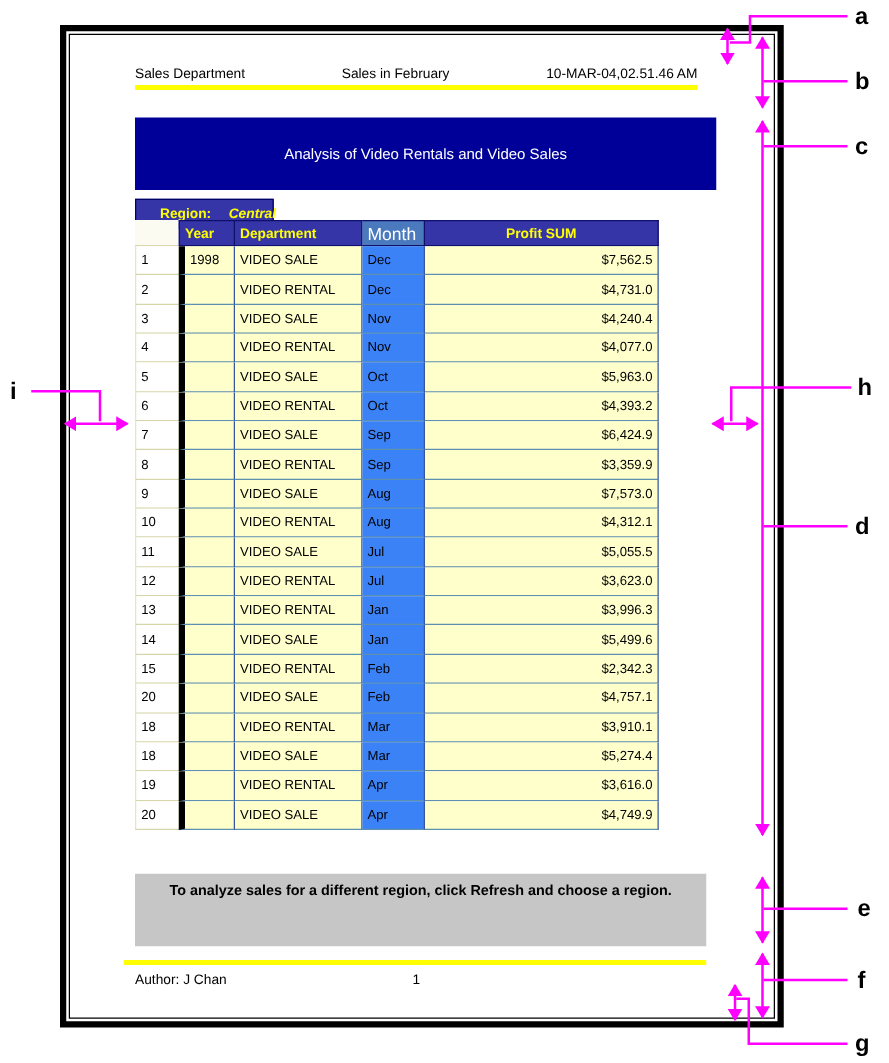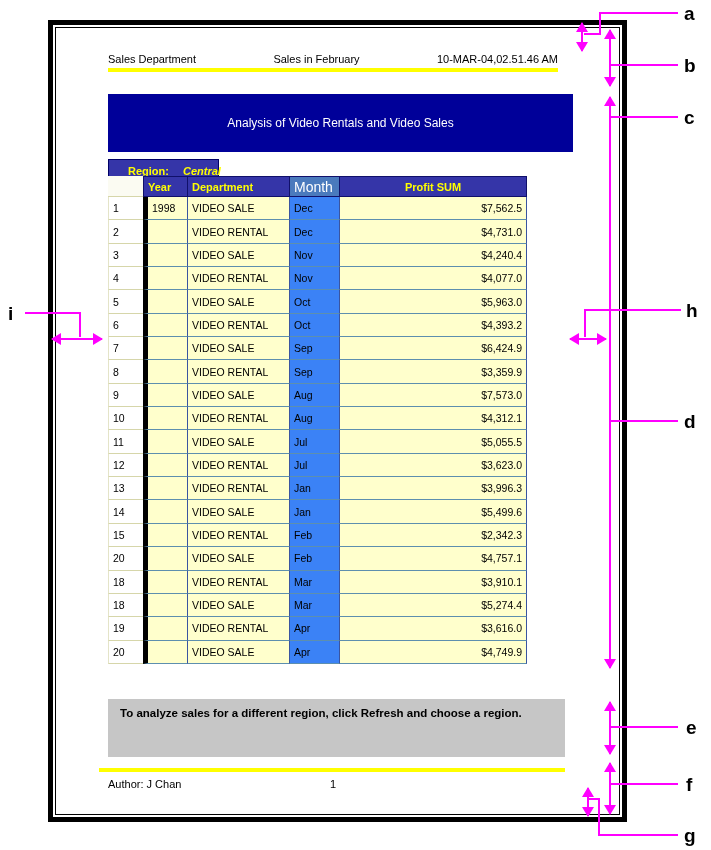--- a/index.html
+++ b/index.html
@@ -41,21 +41,21 @@
   .hc-year{border-left:1px solid #10106a;}
   .c-num{background:#FFFFFF;border-bottom:1px solid #D6D6AA;border-left:1px solid #E4E4C8;font-size:10.5px;}
   .c-year,.c-dept,.c-profit{background:#FFFFCC;}
   .c-month{background:#3b82f6;}
   .c-year{border-left:5px solid #000000;}
   .c-year,.c-dept,.c-month,.c-profit{border-right:1px solid #3A55A0;border-bottom:1px solid #5D8FAE;}
   .c-profit{justify-content:flex-end;}
 
   
   .note{position:absolute;left:108px;top:699px;width:457px;height:58px;background:#C6C6C6;
-        box-sizing:border-box;padding:8px 12px;font-weight:bold;font-size:11.5px;}
+        box-sizing:border-box;padding:8px 12px;font-weight:bold;font-size:11.5px;text-align:center;}
 
   
   .rpt-footer{position:absolute;left:108px;top:778px;width:450px;font-size:11px;}
   .rpt-footer .pageno{position:absolute;left:0;width:100%;text-align:center;top:0;}
 
   
   .overlay{position:absolute;left:0;top:0;pointer-events:none;}
   .ann-label{position:absolute;font-weight:bold;font-size:19px;line-height:1;color:#000;}
 </style>
 </head>

